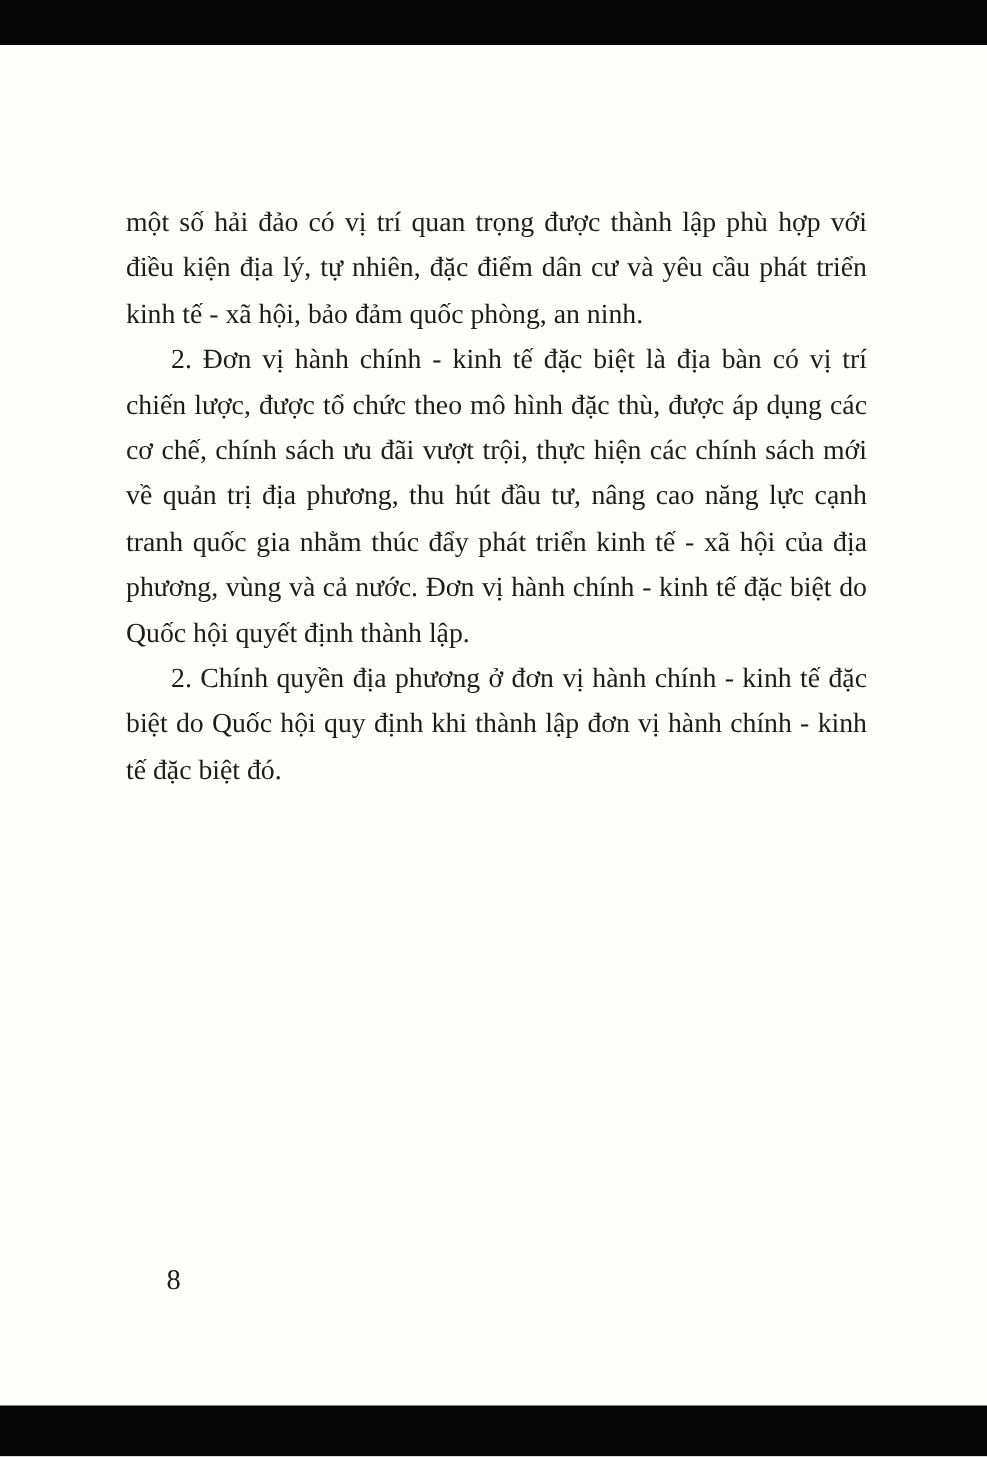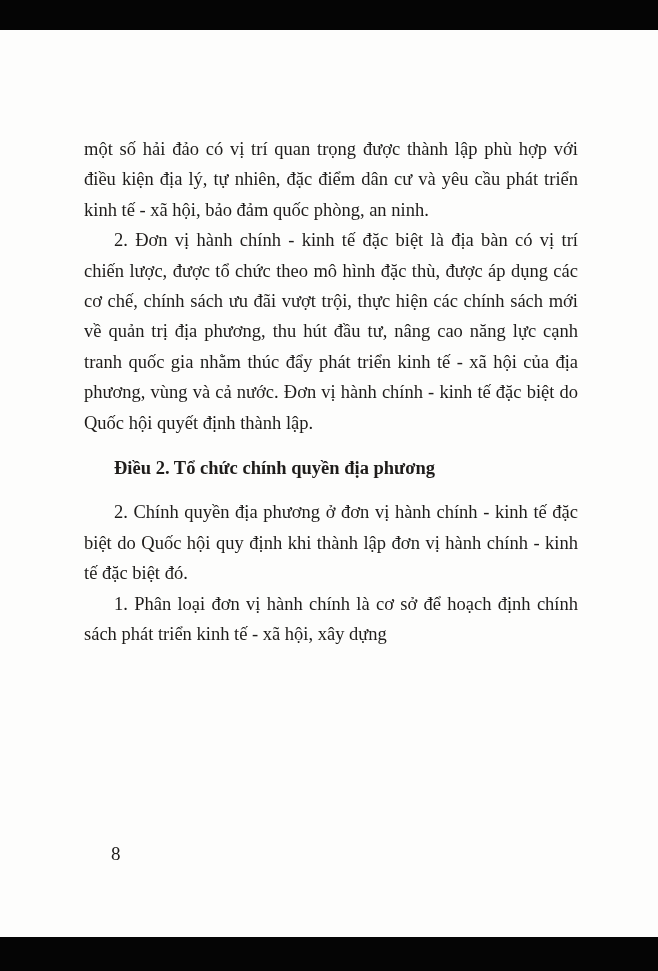--- a/index.html
+++ b/index.html
@@ -63,26 +63,24 @@
 
 <div class="scan-page">
 
   <div class="black-bar top"></div>
 
   <div class="text-area">
     <p class="para continuation">một số hải đảo có vị trí quan trọng được thành lập phù hợp với điều kiện địa lý, tự nhiên, đặc điểm dân cư và yêu cầu phát triển kinh tế - xã hội, bảo đảm quốc phòng, an ninh.</p>
 
     <p class="para">2. Đơn vị hành chính - kinh tế đặc biệt là địa bàn có vị trí chiến lược, được tổ chức theo mô hình đặc thù, được áp dụng các cơ chế, chính sách ưu đãi vượt trội, thực hiện các chính sách mới về quản trị địa phương, thu hút đầu tư, nâng cao năng lực cạnh tranh quốc gia nhằm thúc đẩy phát triển kinh tế - xã hội của địa phương, vùng và cả nước. Đơn vị hành chính - kinh tế đặc biệt do Quốc hội quyết định thành lập.</p>
 
-    <h3 class="heading">Điều 2. Tổ chức chính quyền địa phương</h3>
 
 
     <p class="para">2. Chính quyền địa phương ở đơn vị hành chính - kinh tế đặc biệt do Quốc hội quy định khi thành lập đơn vị hành chính - kinh tế đặc biệt đó.</p>
 
 
-    <p class="para">1. Phân loại đơn vị hành chính là cơ sở để hoạch định chính sách phát triển kinh tế - xã hội, xây dựng</p>
   </div>
 
   <div class="page-number">8</div>
 
   <div class="black-bar bottom"></div>
 
 </div>
 
 </body></html>

